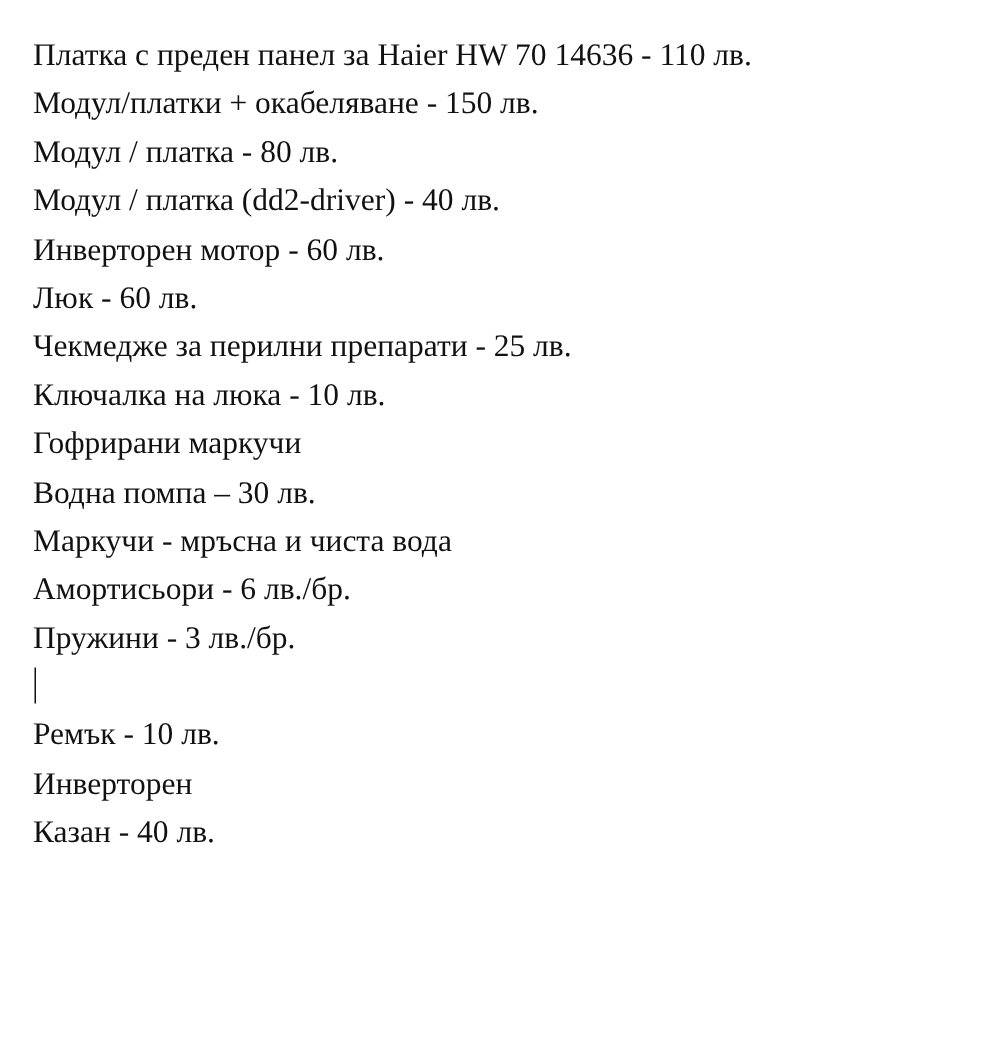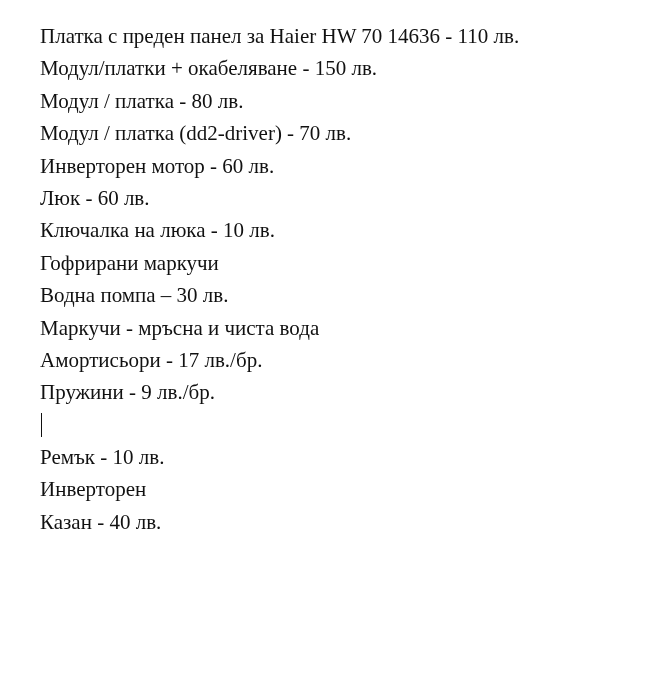--- a/index.html
+++ b/index.html
@@ -8,21 +8,21 @@
       background: #ffffff;
     }
     body {
       width: 666px;
       height: 699px;
       position: relative;
       overflow: hidden;
     }
     .doc {
       position: absolute;
-      left: 40px;
+      left: 22px;
       top: 20px;
       font-family: "Liberation Serif", "DejaVu Serif", serif;
       font-size: 21px;
       color: #111111;
       line-height: 32.4px;
       white-space: nowrap;
     }
     .line {
       display: block;
       height: 32.4px;
@@ -36,26 +36,27 @@
       margin-left: 1px;
     }
   </style>
 </head>
 <body>
 
 <div class="doc">
   <span class="line">Платка с преден панел за Haier HW 70 14636 - 110 лв.</span>
   <span class="line">Модул/платки + окабеляване - 150 лв.</span>
   <span class="line">Модул / платка - 80 лв.</span>
-  <span class="line">Модул / платка (dd2-driver) - 70 лв.</span>
+  <span class="line">Модул / платка (dd2-driver) - 40 лв.</span>
   <span class="line">Инверторен мотор - 60 лв.</span>
   <span class="line">Люк - 60 лв.</span>
+  <span class="line">Чекмедже за перилни препарати - 25 лв.</span>
   <span class="line">Ключалка на люка - 10 лв.</span>
   <span class="line">Гофрирани маркучи</span>
   <span class="line">Водна помпа – 30 лв.</span>
   <span class="line">Маркучи - мръсна и чиста вода</span>
-  <span class="line">Амортисьори - 17 лв./бр.</span>
-  <span class="line">Пружини - 9 лв./бр.</span>
+  <span class="line">Амортисьори - 6 лв./бр.</span>
+  <span class="line">Пружини - 3 лв./бр.</span>
   <span class="line"><span class="caret"></span></span>
   <span class="line">Ремък - 10 лв.</span>
   <span class="line">Инверторен</span>
   <span class="line">Казан - 40 лв.</span>
 </div>
 
 </body></html>

